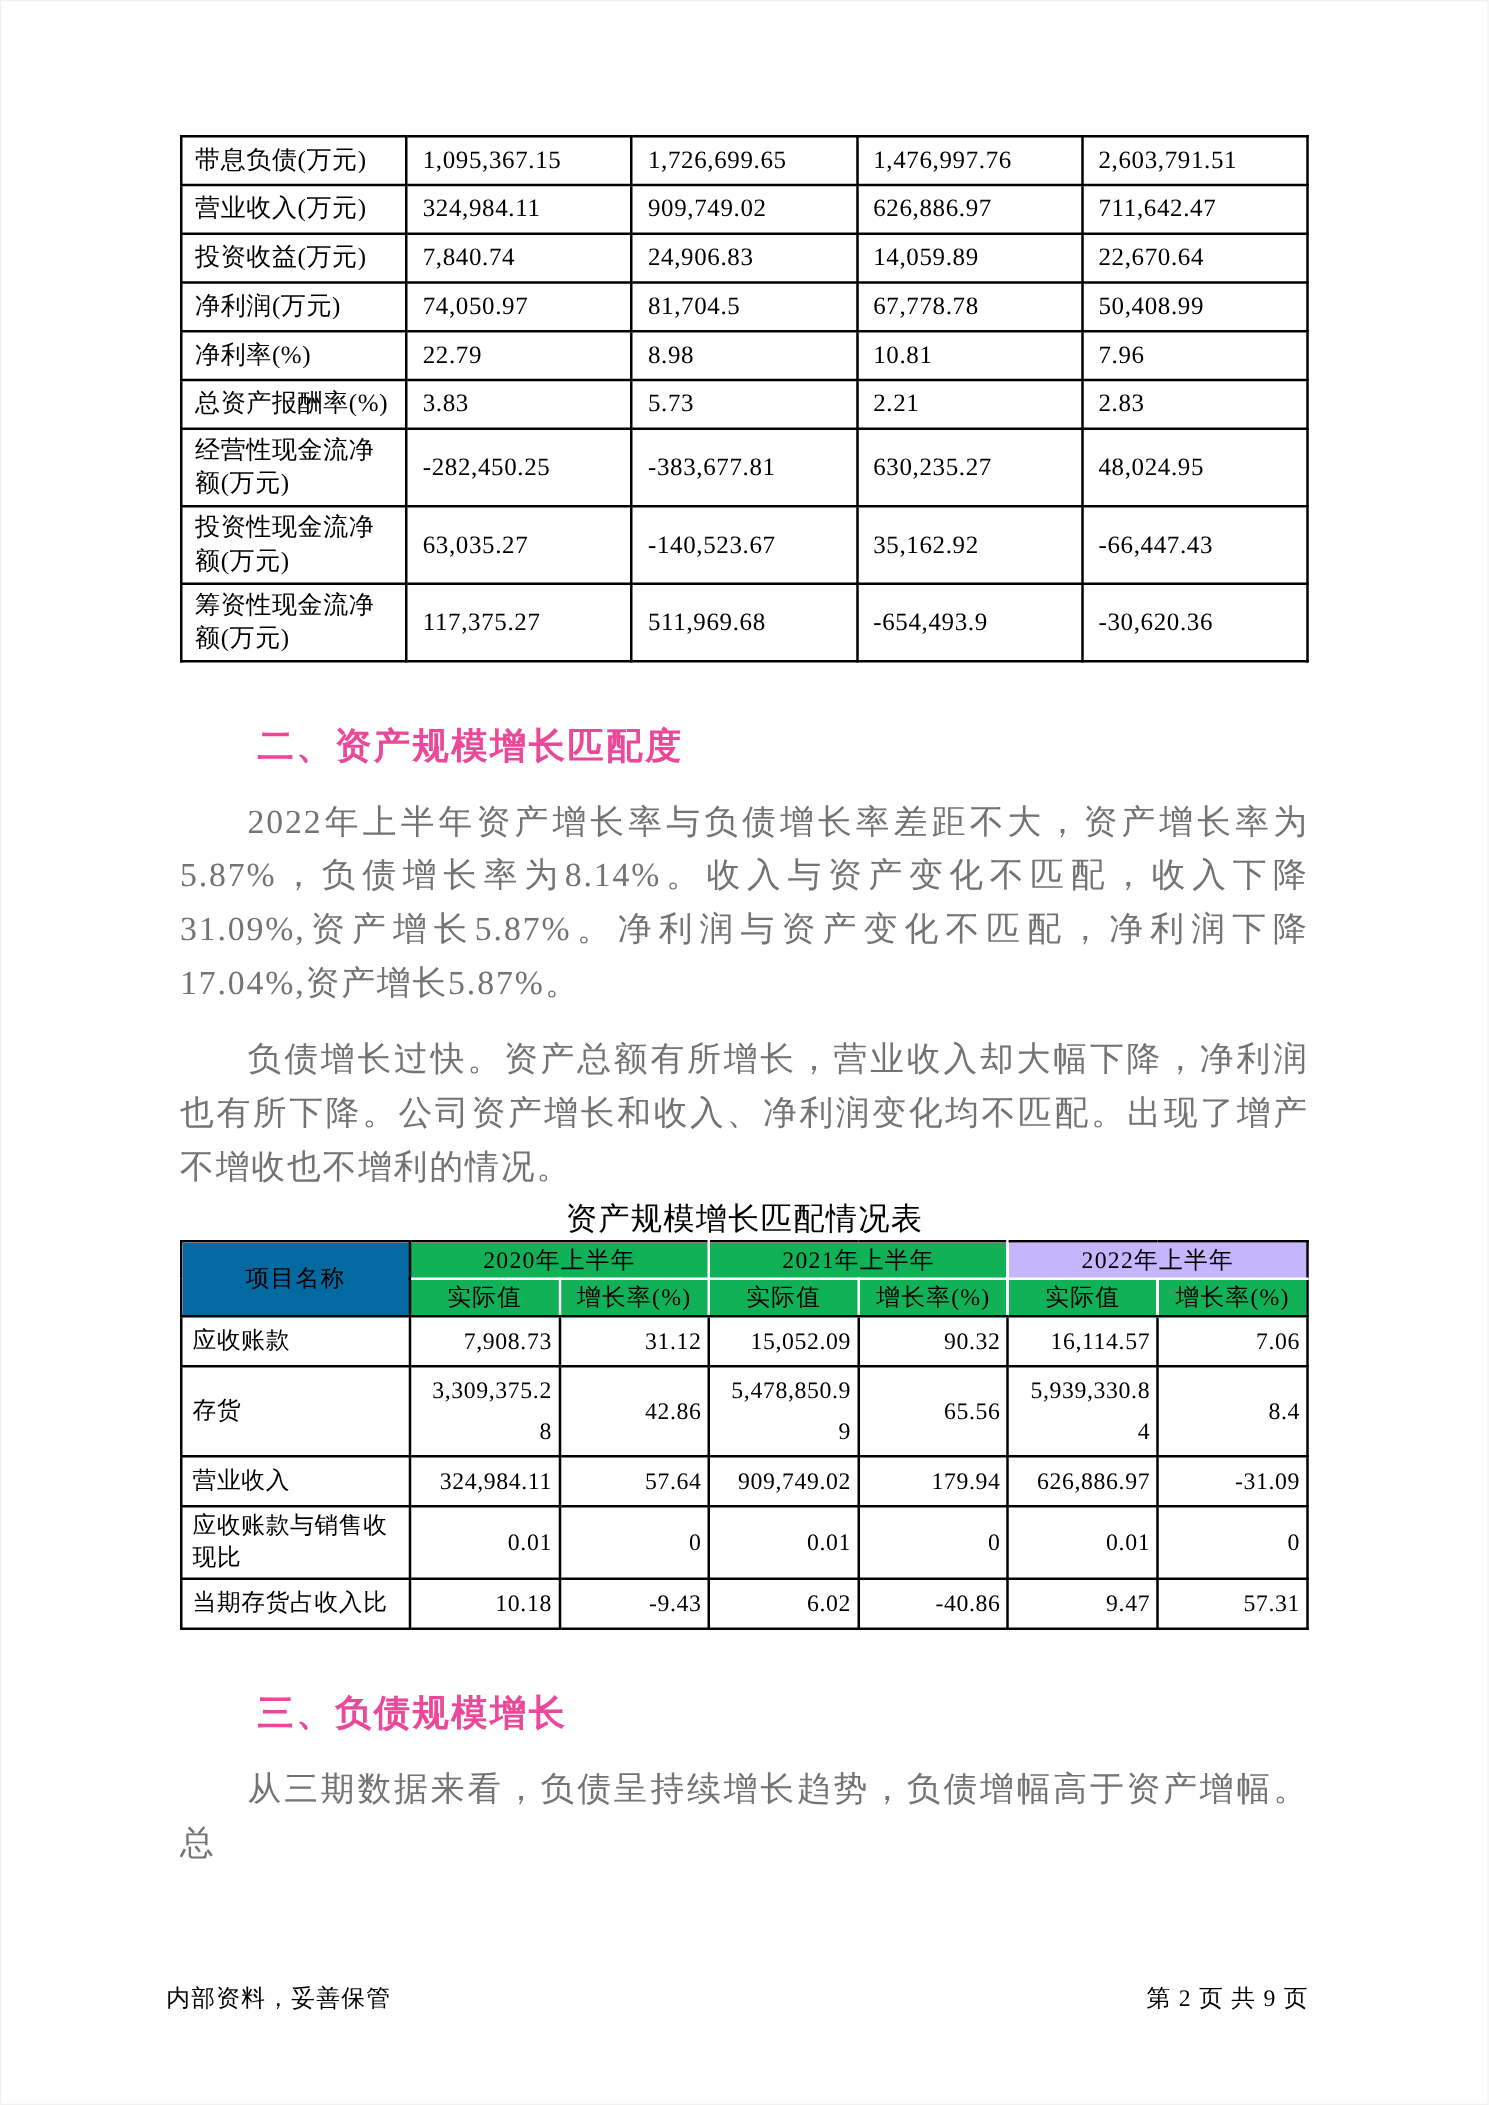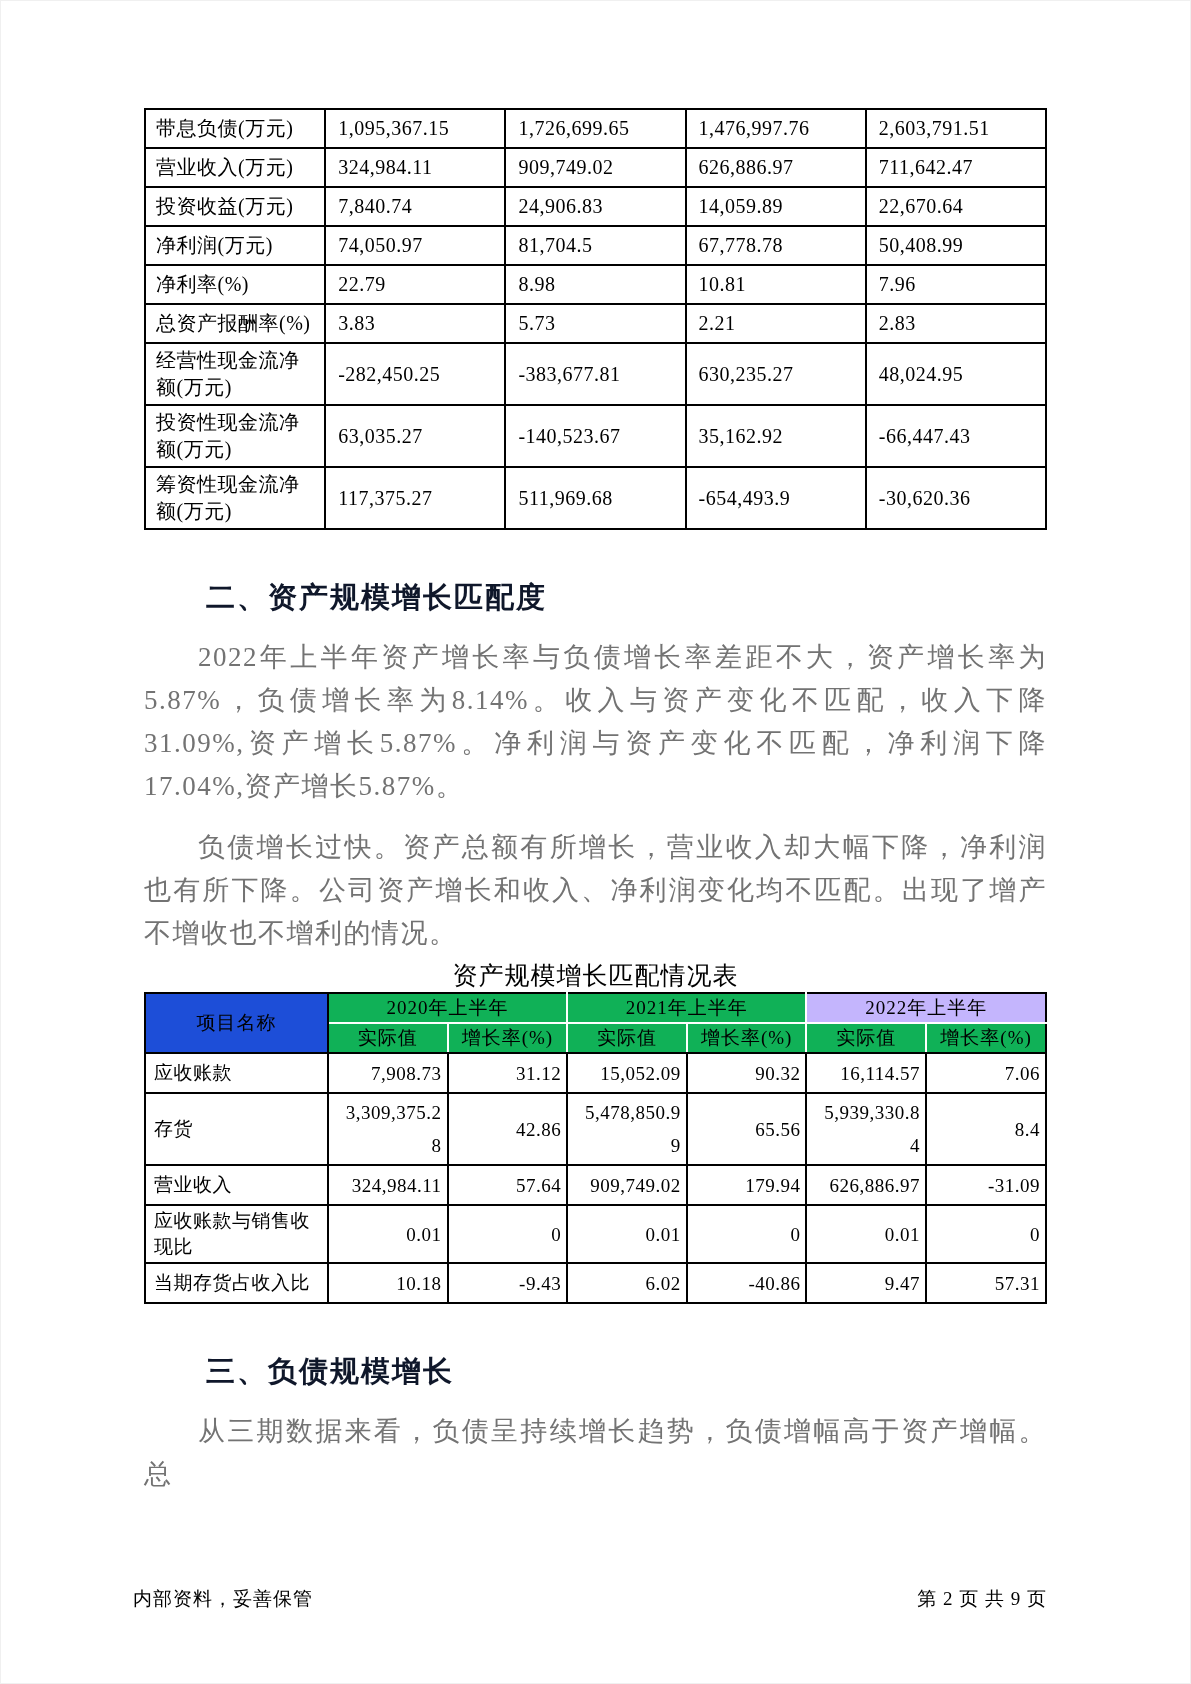--- a/index.html
+++ b/index.html
@@ -42,21 +42,21 @@
 
   
   h2.sec-heading {
     margin: 46px 0 0 0;
     padding-left: 62px;
     font-family: "Liberation Sans", "DejaVu Sans", sans-serif;
     font-weight: bold;
     font-size: 29px;
     line-height: 42px;
     letter-spacing: 2px;
-    color: #0f172a;
+    color: #ec4899;
   }
 
   
   p.body-para {
     margin: 18px 0 0 0;
     font-size: 27px;
     line-height: 43px;
     letter-spacing: 1.5px;
     text-align: justify;
     text-indent: 2em;
@@ -232,21 +232,21 @@
         <col style="width:20.3%">
           <col style="width:13.28%">
           <col style="width:13.28%">
         <col style="width:13.28%">
           <col style="width:13.28%">
           <col style="width:13.28%">
           <col style="width:13.3%">
       </colgroup>
       <thead>
         <tr>
-          <th class="corner" rowspan="2" style="background-color: #1d4ed8;">项目名称</th>
+          <th class="corner" rowspan="2" style="background-color: #0369a1;">项目名称</th>
           <th colspan="2" style="background-color: rgb(16, 177, 87); margin-top: 44px;">2020年上半年</th>
           <th colspan="2" style="background-color: rgb(16, 177, 87);">2021年上半年</th>
           <th colspan="2" style="background-color: #c4b5fd;">2022年上半年</th>
         </tr>
         <tr>
           <th style="background-color: rgb(16, 177, 87);">实际值</th>
           <th style="background-color: rgb(16, 177, 87);">增长率(%)</th>
           <th style="background-color: rgb(16, 177, 87);">实际值</th>
           <th style="background-color: rgb(16, 177, 87);">增长率(%)</th>
           <th style="background-color: rgb(16, 177, 87);">实际值</th>

